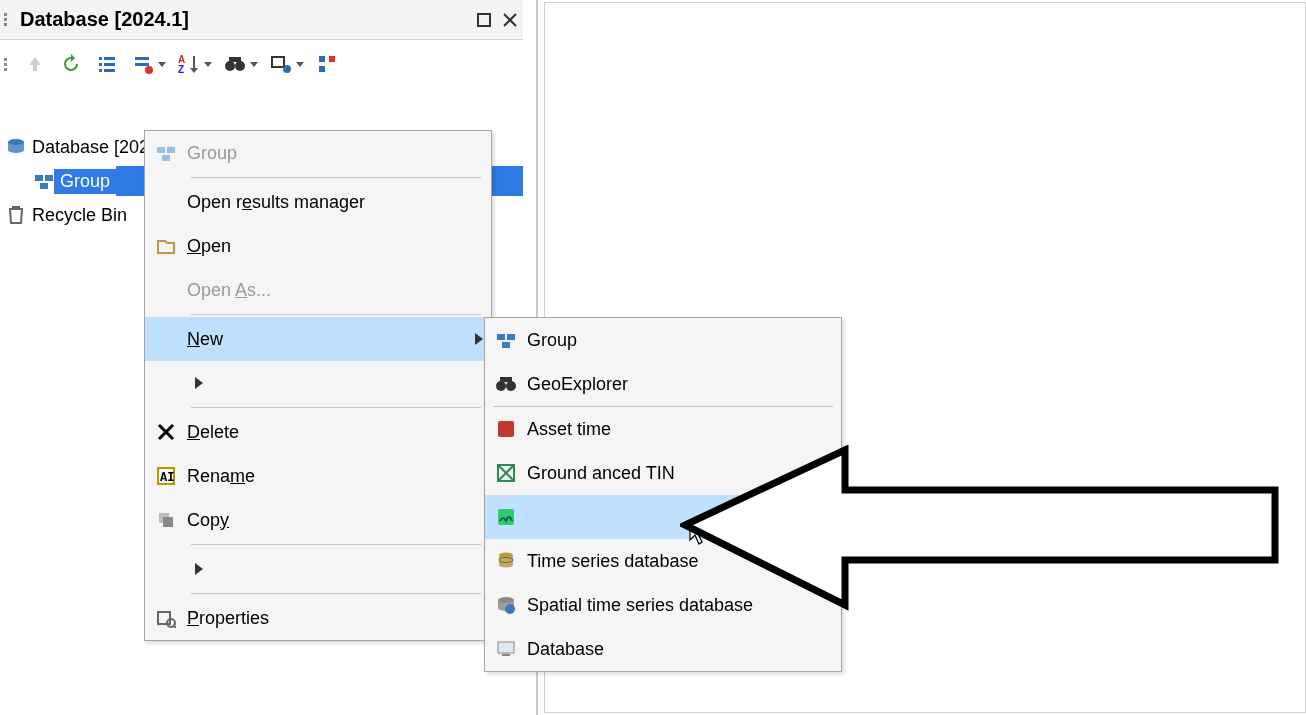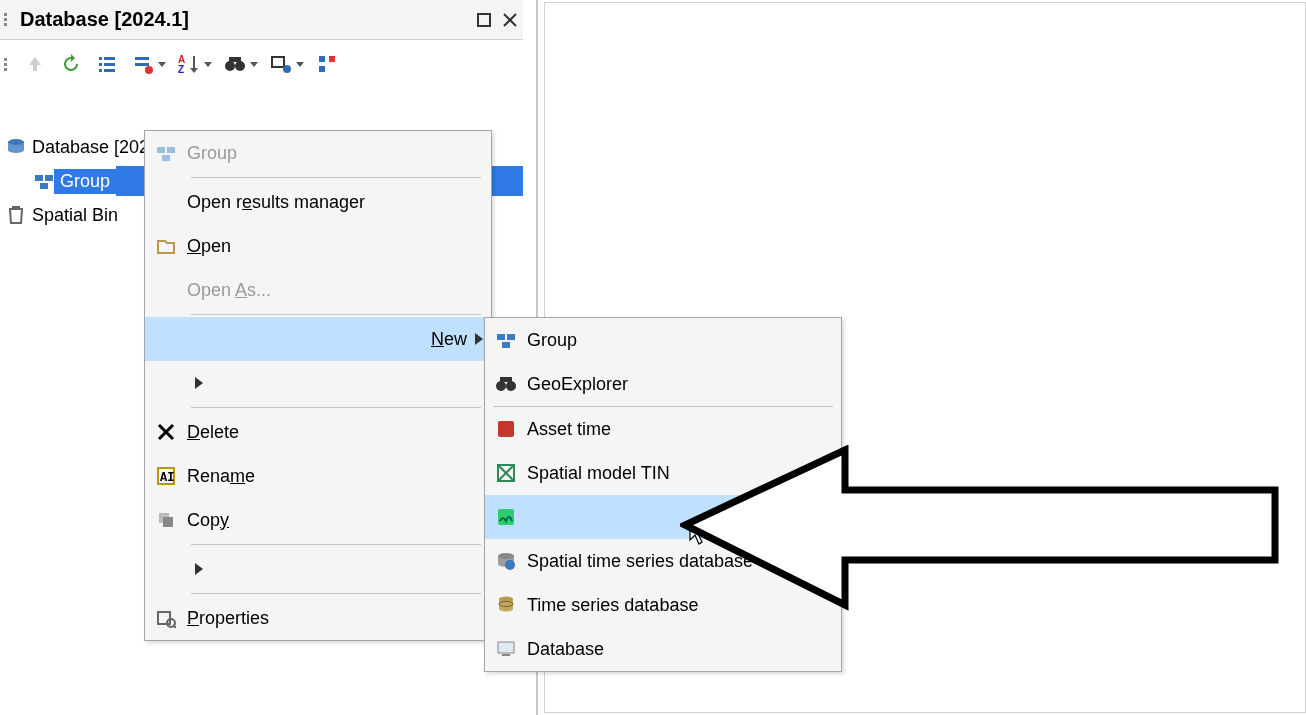--- a/index.html
+++ b/index.html
@@ -117,21 +117,21 @@
     left:484px; top:317px;
     width:358px;
   }
   .mrow {
     display:flex; align-items:center;
     height:44px;
     position:relative;
     cursor:pointer;
   }
   .mrow.disabled { color:#9a9a9a; cursor:default; }
-  .mrow.highlight { background:#bfe0ff;text-align:right; }
+  .mrow.highlight { background:#bfe0ff; }
   .micon {
     width:42px;
     display:flex;align-items:center;justify-content:center;font-family:Liberation Mono, monospace;
   }
   .mtext {
     flex:1;
   }
   .mtext u { text-decoration: underline; }
   .marrow {
     width:24px;
@@ -282,21 +282,21 @@
           <rect x="6" y="12" width="8" height="6" fill="#3a7abf"></rect>
         </svg>
       <span class="lbl-wrap"><span class="lbl" style="margin:0">Group</span></span>
       <span class="extended"></span>
     </div>
     <div class="tree-row">
       <svg class="dbico" viewBox="0 0 20 20">
           <path d="M4 4 h12 l-1 14 h-10 z" fill="none" stroke="#666" stroke-width="2"></path>
           <rect x="6" y="1" width="8" height="3" fill="#666"></rect>
         </svg>
-      <span class="lbl">Spatial Bin</span>
+      <span class="lbl">Recycle Bin</span>
     </div>
   </div>
 </div>
 
 <div class="menu menu1">
   <div class="mrow disabled">
     <div class="micon">
       <svg width="20" height="20">
           <rect x="1" y="4" width="8" height="6" fill="#9bbde0"></rect>
           <rect x="11" y="4" width="8" height="6" fill="#9bbde0"></rect>
@@ -415,53 +415,53 @@
     <div class="mtext">Asset time</div>
   </div>
   <div class="mrow">
     <div class="micon">
       <svg width="20" height="20">
           <rect x="2" y="2" width="16" height="16" fill="none" stroke="#2e8b57" stroke-width="2"></rect>
           <line x1="2" y1="2" x2="18" y2="18" stroke="#2e8b57" stroke-width="2"></line>
           <line x1="18" y1="2" x2="2" y2="18" stroke="#2e8b57" stroke-width="2"></line>
         </svg>
     </div>
-    <div class="mtext">Spatial model TIN</div>
+    <div class="mtext">Ground anced TIN</div>
   </div>
   <div class="mrow highlight">
     <div class="micon">
       <svg width="20" height="20">
           <rect x="2" y="2" width="16" height="16" rx="2" fill="#2ecc71"></rect>
           <path d="M4 14 q3 -6 6 0 q3 -8 6 0" fill="none" stroke="#064" stroke-width="2"></path>
         </svg>
     </div>
+  </div>
+  <div class="mrow">
+    <div class="micon">
+      <svg width="20" height="20">
+          <ellipse cx="10" cy="4" rx="7" ry="2.5" fill="#b89a4a"></ellipse>
+          <path d="M3 4 v10 a7 2.5 0 0 0 14 0 v-10" fill="#b89a4a" opacity="0.85"></path>
+          <ellipse cx="10" cy="9" rx="7" ry="2.5" fill="none" stroke="#7a631f" stroke-width="1"></ellipse>
+        </svg>
+    </div>
+    <div class="mtext">Time series database</div>
   </div>
   <div class="mrow">
     <div class="micon">
       <svg width="20" height="20">
           <ellipse cx="10" cy="5" rx="8" ry="3" fill="#888"></ellipse>
           <path d="M2 5 v8 a8 3 0 0 0 16 0 v-8" fill="#888" opacity="0.8"></path>
           <circle cx="14" cy="14" r="5" fill="#3a7abf"></circle>
         </svg>
     </div>
     <div class="mtext">Spatial time series database</div>
   </div>
   <div class="mrow">
     <div class="micon">
       <svg width="20" height="20">
-          <ellipse cx="10" cy="4" rx="7" ry="2.5" fill="#b89a4a"></ellipse>
-          <path d="M3 4 v10 a7 2.5 0 0 0 14 0 v-10" fill="#b89a4a" opacity="0.85"></path>
-          <ellipse cx="10" cy="9" rx="7" ry="2.5" fill="none" stroke="#7a631f" stroke-width="1"></ellipse>
-        </svg>
-    </div>
-    <div class="mtext">Time series database</div>
-  </div>
-  <div class="mrow">
-    <div class="micon">
-      <svg width="20" height="20">
           <rect x="2" y="3" width="16" height="11" fill="#dfe9f3" stroke="#888"></rect>
           <rect x="6" y="15" width="8" height="2" fill="#888"></rect>
         </svg>
     </div>
     <div class="mtext">Database</div>
   </div>
 </div>
 
 <svg class="cursor" width="20" height="26" viewBox="0 0 20 26">
   <path d="M1 1 L1 20 L6 15 L10 24 L13 22 L9 14 L16 14 Z" fill="#fff" stroke="#000" stroke-width="1.2"></path>

